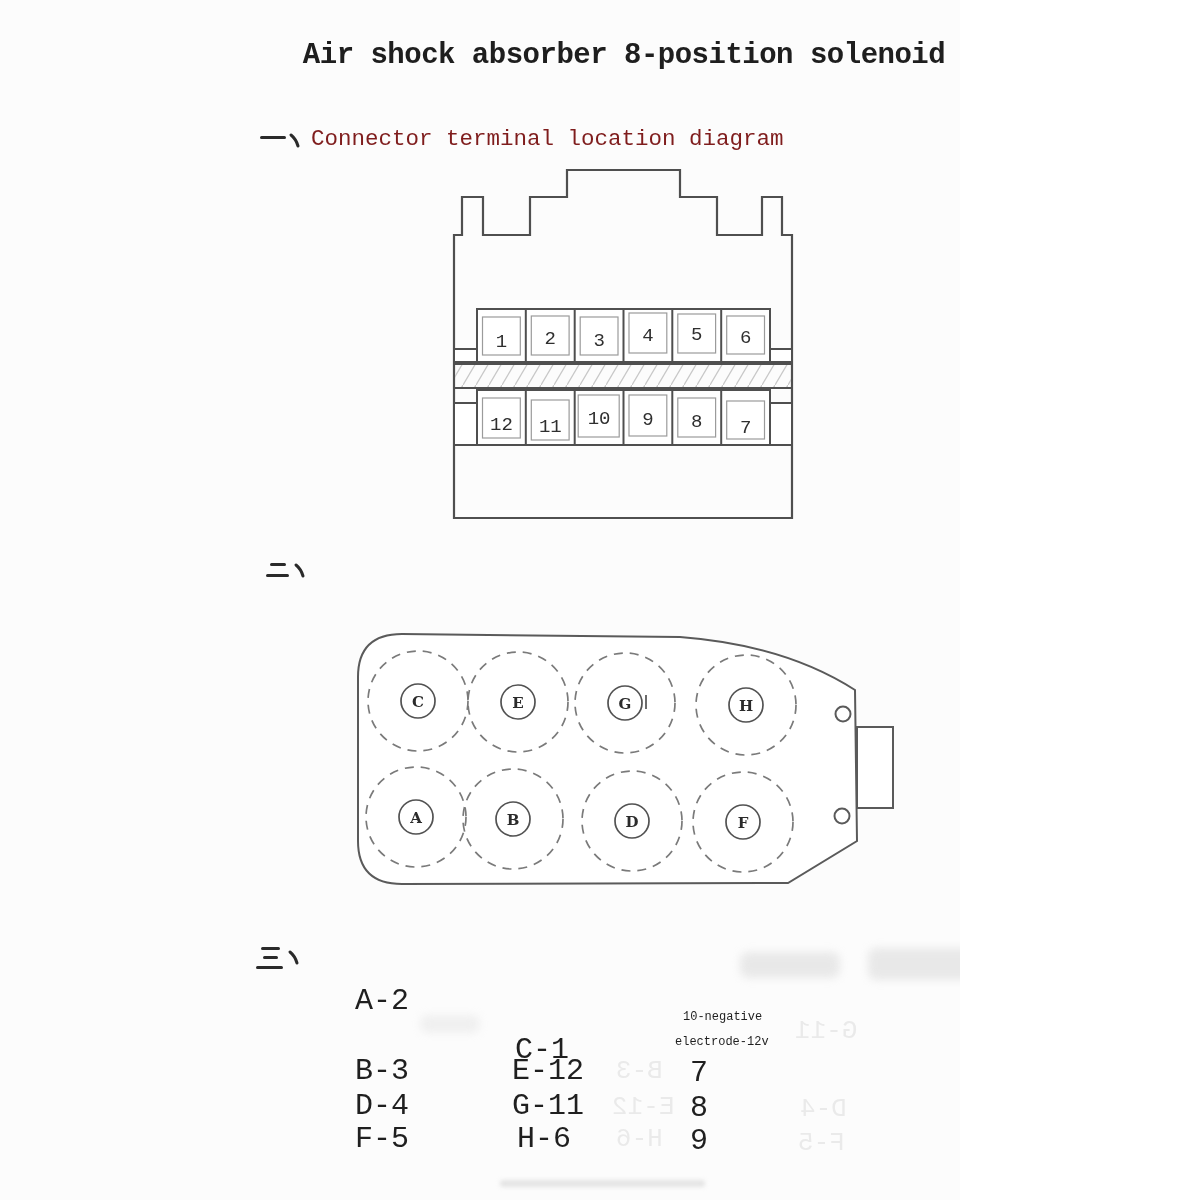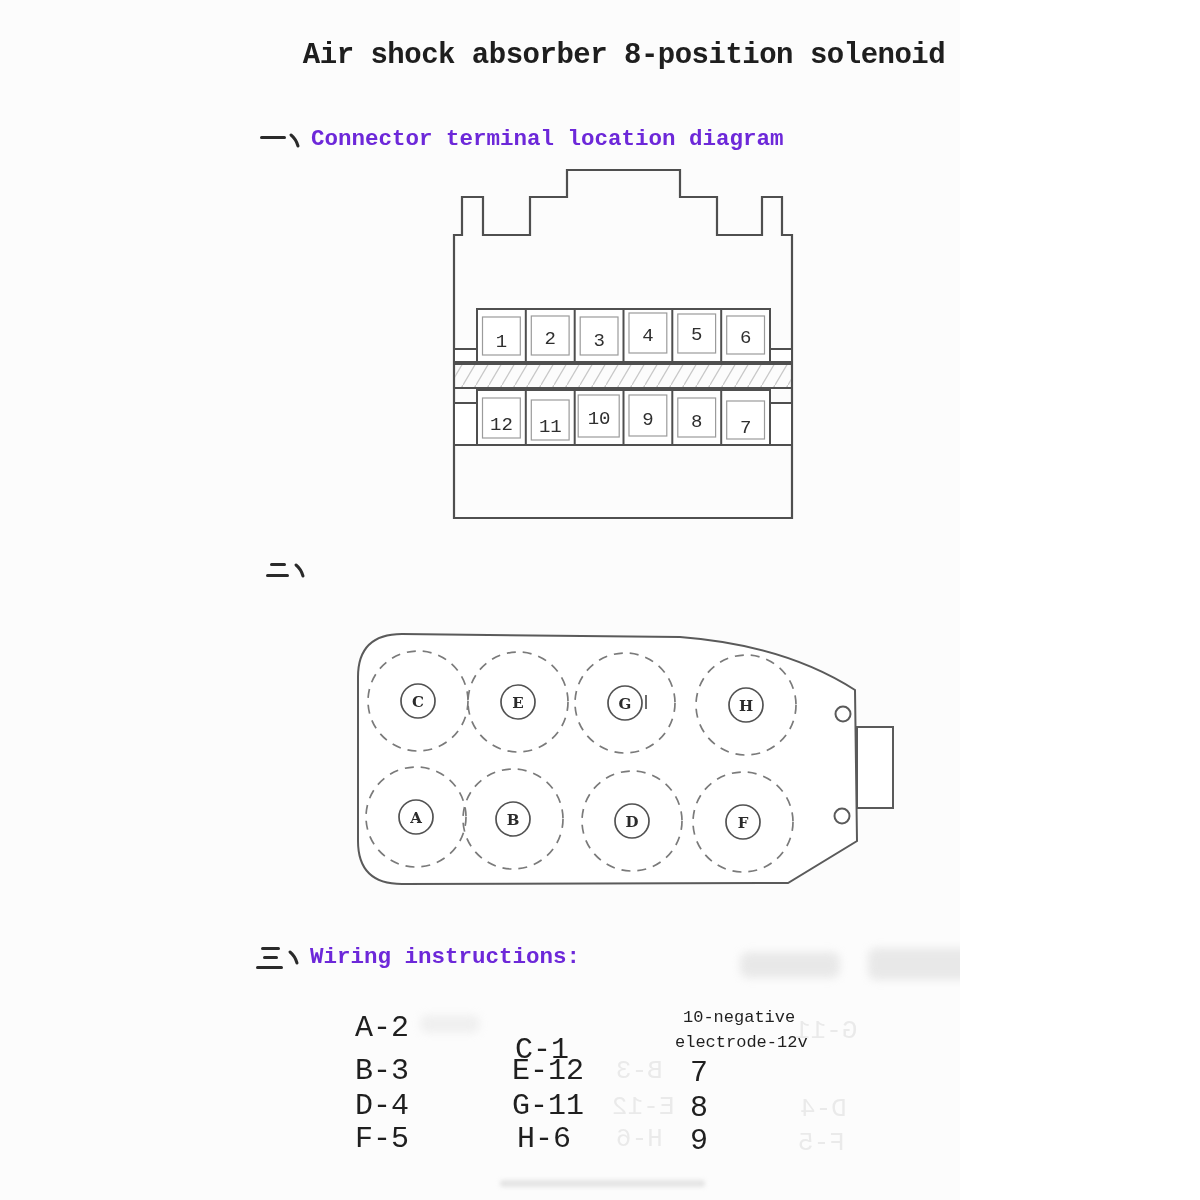--- a/index.html
+++ b/index.html
@@ -21,28 +21,28 @@
   .abs{position:absolute;}
   
   .doc-title{
     left:300px;top:36px;width:648px;
     text-align:center;
     font-size:29px;font-weight:bold;letter-spacing:-0.5px;
     line-height:40px;color:#1e1e1e;
     white-space:nowrap;
   }
   .sec-heading{
-    font-size:22.5px;line-height:30px;color:#6d28d9;
-    white-space:nowrap;letter-spacing:0px;font-weight:bold;
+    font-size:22.5px;line-height:30px;color:#7f1d1d;
+    white-space:nowrap;letter-spacing:0px;
   }
   .pair{
     font-size:30px;line-height:32px;color:#1f1f1f;white-space:nowrap;
   }
   .note{
-    font-size:17px;line-height:25px;color:#1f1f1f;white-space:nowrap;
+    font-size:12px;line-height:25px;color:#1f1f1f;white-space:nowrap;
   }
   
   .marker{position:absolute;}
   .marker .bar{
     position:absolute;height:3px;background:#2a2a2a;border-radius:1.5px;
   }
   
   .ghost{
     font-size:26px;color:#8f8f8f;opacity:0.16;
     transform:scaleX(-1);white-space:nowrap;
@@ -210,25 +210,24 @@
   </svg>
 
   <div class="marker" style="left:256px;top:944px;width:50px;height:30px" role="img" aria-label="三、">
     <span class="bar" style="left:5px;top:3px;width:19px"></span>
     <span class="bar" style="left:7px;top:12px;width:15px"></span>
     <span class="bar" style="left:0;top:22px;width:27px"></span>
     <svg class="tick-svg" width="14" height="18" style="position:absolute;left:31px;top:5px">
         <path d="M3 3 Q8 7 10 14"></path>
       </svg>
   </div>
-  <div class="abs sec-heading" style="left:310px;top:942px">Wiring instructions:</div>
 
   <div>
 
-    <span class="abs pair" style="left:355px;top:1012px">A-2</span>
+    <span class="abs pair" style="left:355px;top:985px">A-2</span>
     <span class="abs pair" style="left:355px;top:1055px">B-3</span>
     <span class="abs pair" style="left:355px;top:1090px">D-4</span>
     <span class="abs pair" style="left:355px;top:1123px">F-5</span>
 
     <span class="abs pair" style="left:515px;top:1034px">C-1</span>
     <span class="abs pair" style="left:512px;top:1055px">E-12</span>
     <span class="abs pair" style="left:512px;top:1090px">G-11</span>
     <span class="abs pair" style="left:517px;top:1123px">H-6</span>
 
     <span class="abs note" style="left:683px;top:1005px">10-negative</span>

